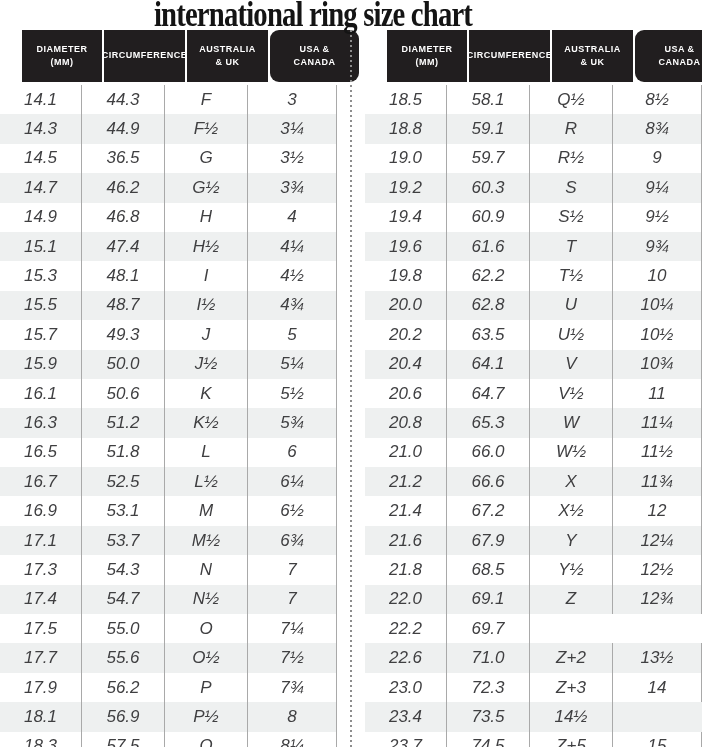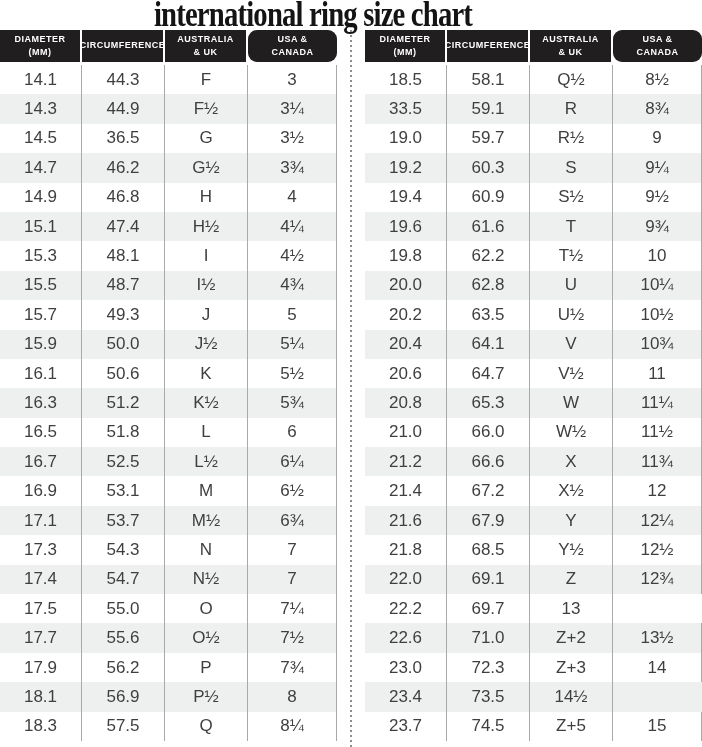--- a/index.html
+++ b/index.html
@@ -37,33 +37,33 @@
   .size-table{width:337px;}
   .gap{width:28px;display:flex;justify-content:center;}
   .dots{
     width:2px;height:100%;
     background:repeating-linear-gradient(to bottom,var(--divider-dots) 0 2px,transparent 2px 5px);
   }
   .thead,.tr{
     display:grid;
     grid-template-columns:82px 83px 83px 89px;
   }
-  .thead{height:32px;margin-bottom:3px;}
+  .thead{height:52px;margin-bottom:3px;padding-left:22px;}
   .th{
     background:var(--header-bg);
     color:var(--header-text);
     display:flex;flex-direction:column;justify-content:center;align-items:center;
     text-align:center;
     font-size:9px;font-weight:bold;letter-spacing:.5px;line-height:1.5;
     border-right:2px solid #ffffff;
     box-sizing:border-box;
     text-transform:uppercase;
   }
   .th:last-child{border-right:none;border-radius:9px;}
-  .tr{height:29.4px;}
+  .tr{height:29.4px;font-style:italic;}
   .tr:nth-child(odd){background:var(--row-stripe);}
   .td{
     display:flex;align-items:center;justify-content:center;
     font-size:17px;color:var(--row-text);
     border-right:1px solid var(--column-separator);
     box-sizing:border-box;
     white-space:nowrap;
   }
 </style>
 </head>
@@ -252,21 +252,21 @@
             <div>CANADA</div>
           </div>
         </div>
         <div class="tr">
           <div class="td">18.5</div>
           <div class="td">58.1</div>
           <div class="td">Q½</div>
           <div class="td">8½</div>
         </div>
         <div class="tr">
-          <div class="td">33.5</div>
+          <div class="td">18.8</div>
           <div class="td">59.1</div>
           <div class="td">R</div>
           <div class="td">8¾</div>
         </div>
         <div class="tr">
           <div class="td">19.0</div>
           <div class="td">59.7</div>
           <div class="td">R½</div>
           <div class="td">9</div>
         </div>
@@ -356,21 +356,20 @@
         </div>
         <div class="tr">
           <div class="td">22.0</div>
           <div class="td">69.1</div>
           <div class="td">Z</div>
           <div class="td">12¾</div>
         </div>
         <div class="tr">
           <div class="td">22.2</div>
           <div class="td">69.7</div>
-          <div class="td">13</div>
         </div>
         <div class="tr">
           <div class="td">22.6</div>
           <div class="td">71.0</div>
           <div class="td">Z+2</div>
           <div class="td">13½</div>
         </div>
         <div class="tr">
           <div class="td">23.0</div>
           <div class="td">72.3</div>

